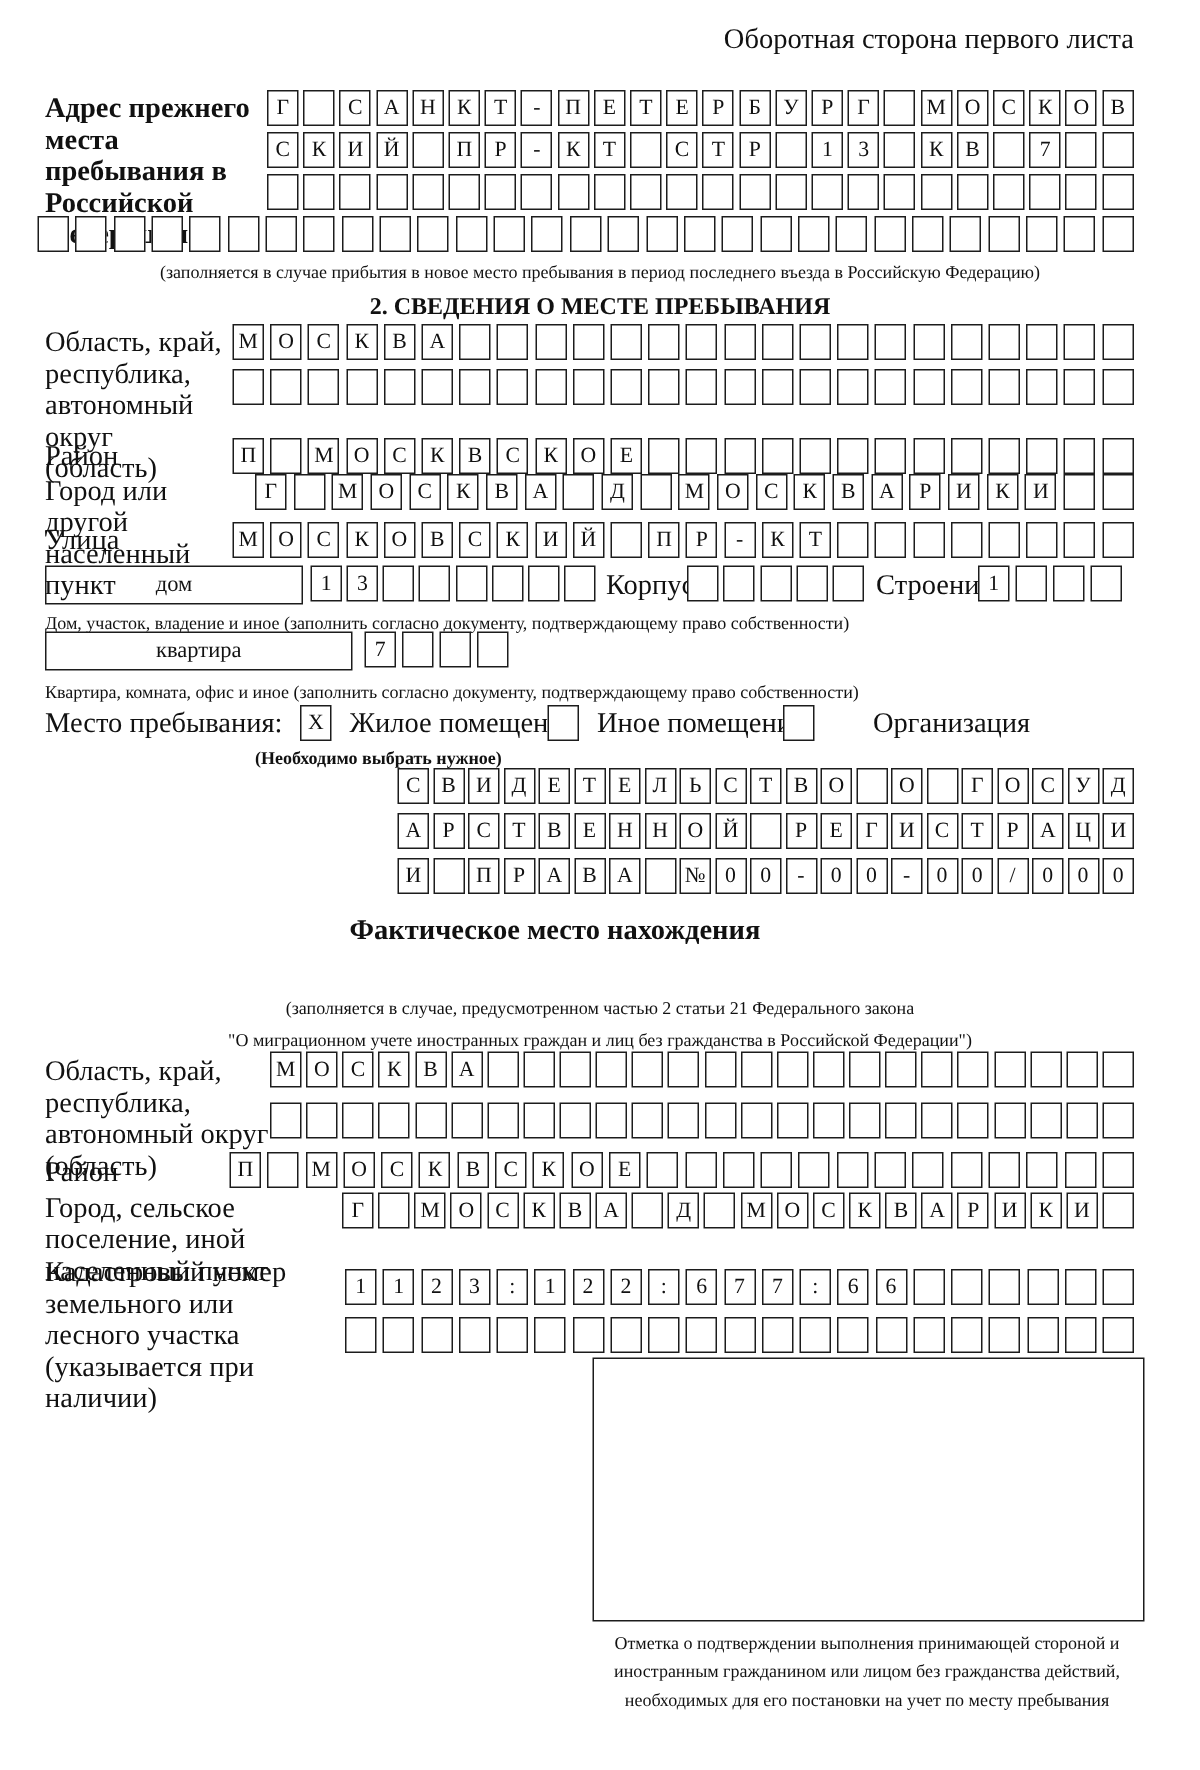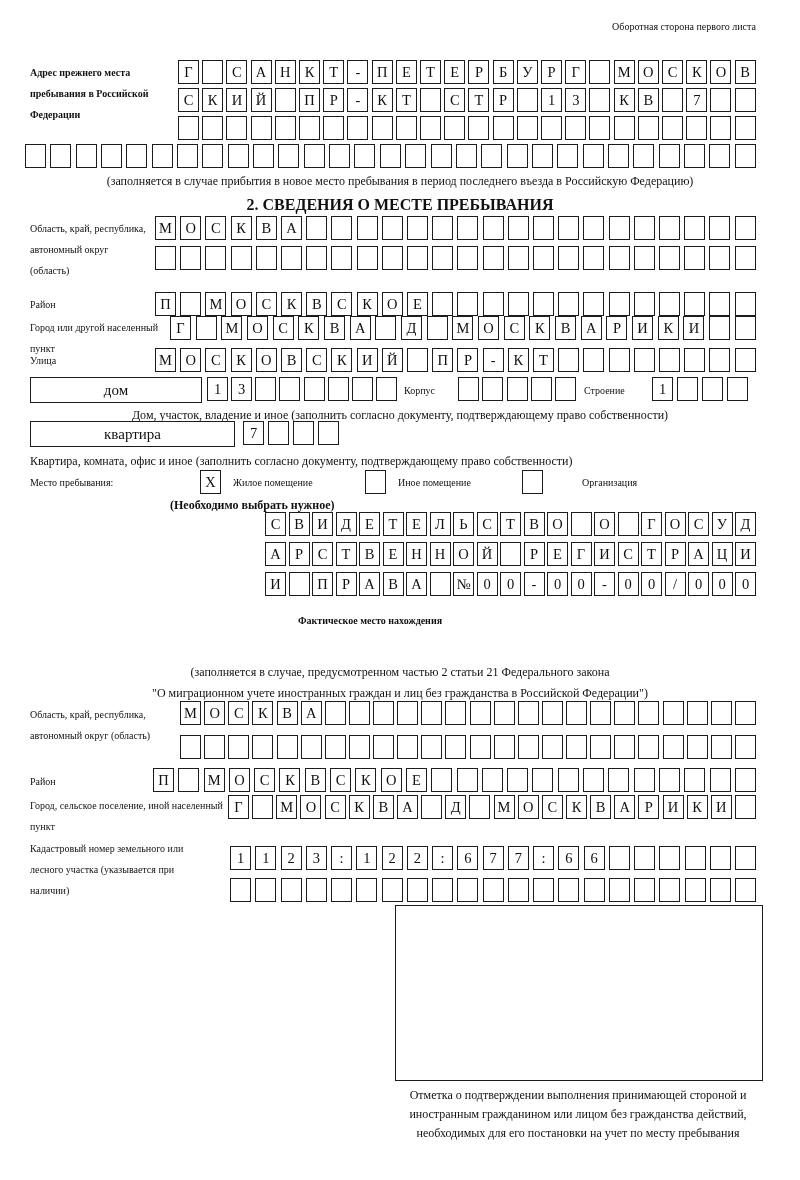--- a/index.html
+++ b/index.html
@@ -1,18 +1,18 @@
 <!DOCTYPE html>
 <html><head>
 <meta charset="utf-8">
 <style>
   html,body{margin:0;padding:0;background:#fff;}
   .page{position:relative;width:800px;height:1180px;background:#ffffff;
         font-family:"Liberation Serif","DejaVu Serif",serif;color:#111;overflow:hidden;}
-  .lbl{position:absolute;font-size:10px;line-height:21px;}
+  .lbl{position:absolute;font-size:19px;line-height:21px;}
   .lbl-tight{line-height:19.5px;}
   .note{position:absolute;font-size:12px;line-height:18px;}
   .center{text-align:center;}
   .bold{font-weight:bold;font-family:Liberation Serif, serif;}
   .cells{position:absolute;display:flex;justify-content:space-between;}
   .cell{width:21px;height:24px;border:1.4px solid #1c1c1c;box-sizing:border-box;
         display:flex;align-items:center;justify-content:center;
         font-size:14.5px;background:#fff;flex:0 0 auto;}
   .widebox{position:absolute;border:1.4px solid #1c1c1c;box-sizing:border-box;height:26px;
         display:flex;align-items:center;justify-content:center;font-size:15px;}
@@ -295,21 +295,21 @@
       <div class="cell"></div>
       <div class="cell"></div>
     </div>
   <div class="lbl" style="left:584px;top:380px;">Строение</div>
   <div class="cells" style="left:652px;top:377px;width:96px;">
       <div class="cell">1</div>
       <div class="cell"></div>
       <div class="cell"></div>
       <div class="cell"></div>
     </div>
-  <div class="note" style="left:30px;top:406px;width:740px;text-align:center;">Дом, участок, владение и иное (заполнить согласно документу, подтверждающему право собственности)</div>
+  <div class="note" style="left:30px;top:406px;width:740px;">Дом, участок, владение и иное (заполнить согласно документу, подтверждающему право собственности)</div>
 
   <div class="widebox" style="left:30px;top:421px;width:205px;">квартира</div>
   <div class="cells" style="left:243px;top:421px;width:96px;">
       <div class="cell">7</div>
       <div class="cell"></div>
       <div class="cell"></div>
       <div class="cell"></div>
     </div>
   <div class="note" style="left:30px;top:452px;width:740px;">Квартира, комната, офис и иное (заполнить согласно документу, подтверждающему право собственности)</div>
 

